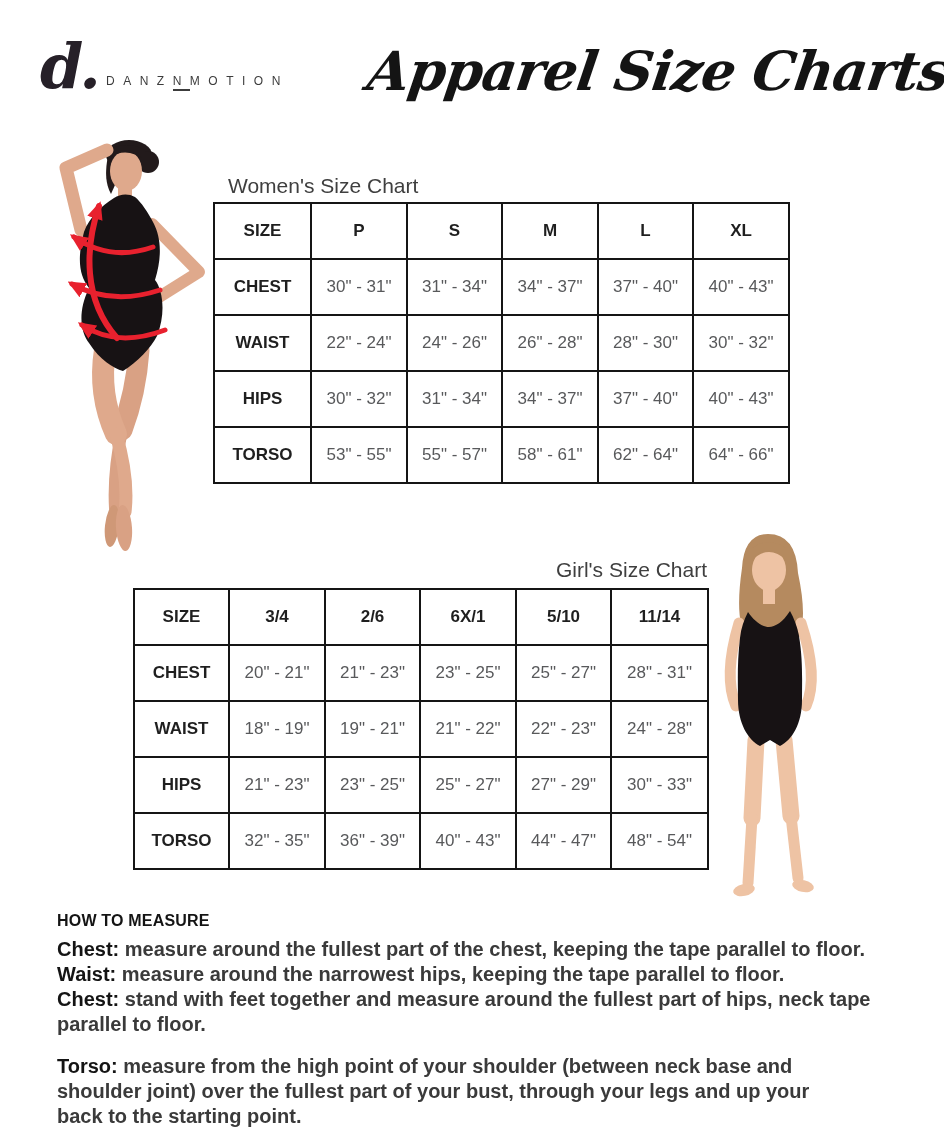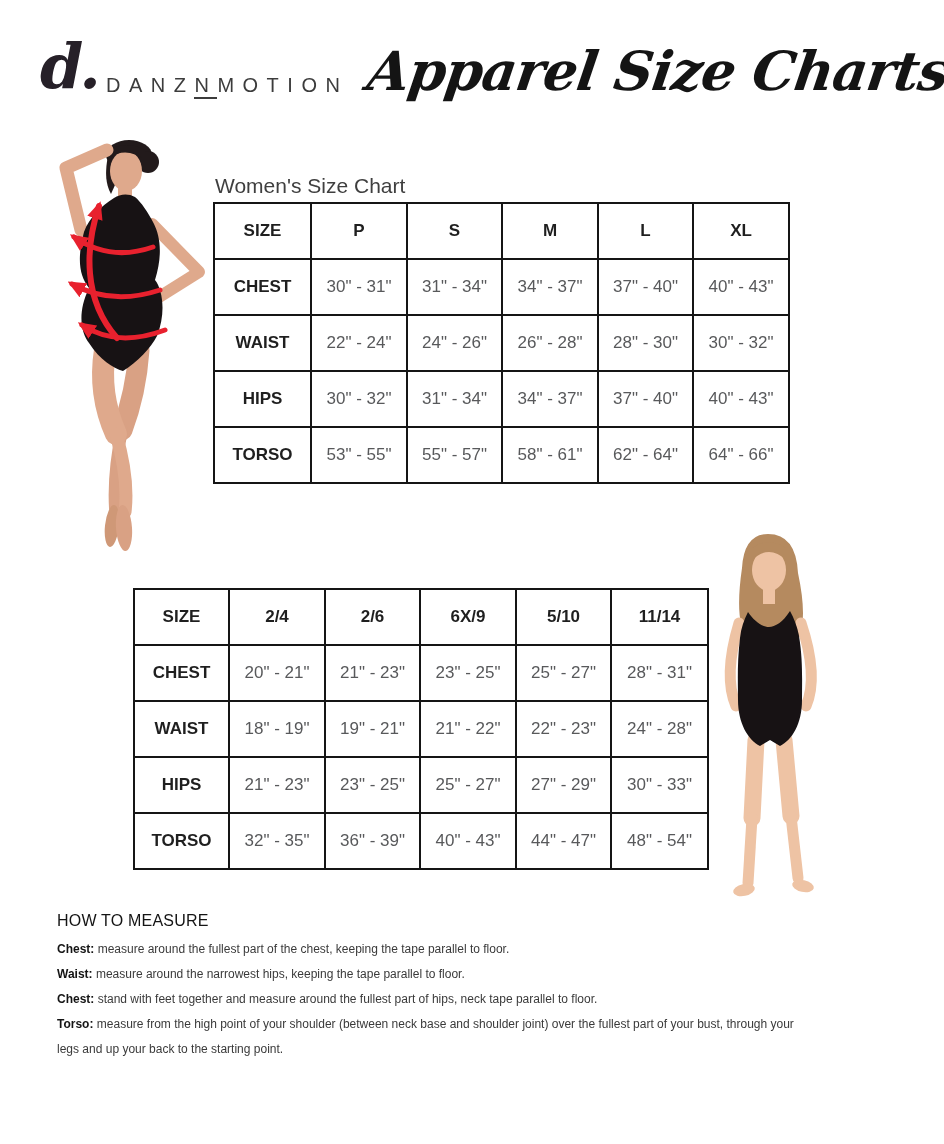--- a/index.html
+++ b/index.html
@@ -19,21 +19,21 @@
   
   .logo-mark {
     position: absolute; left: 40px; top: 36px;
     font-family: "DejaVu Serif", serif;
     font-style: italic; font-weight: bold;
     font-size: 62px; line-height: 1;
     color: #262028; letter-spacing: -4px;
   }
   .brand {
     position: absolute; left: 106px; top: 74px;
-    font-size: 20px; letter-spacing: 8.5px;
+    font-size: 12px; letter-spacing: 8.5px;
     color: #3c3c3c; font-weight: 400;
     white-space: nowrap;
   }
   .brand .brand-n {
     border-bottom: 2px solid #3c3c3c;
     padding-bottom: 1px;
   }
   .main-title {
     position: absolute; left: 368px; top: 42px;
     font-family: "DejaVu Serif", serif;
@@ -45,21 +45,21 @@
     white-space: nowrap;
   }
 
   
   .chart-heading {
     position: absolute;
     font-size: 21px; font-weight: 400;
     color: #3f3f3f;
     white-space: nowrap;
   }
-  .womens-heading { left: 215px; top: 174px; }
+  .womens-heading { left: 228px; top: 174px; }
   .girls-heading  { left: 133px; top: 558px; width: 574px; text-align: right; }
 
   
   table.size-table {
     position: absolute;
     border-collapse: collapse;
     table-layout: fixed;
     background: #ffffff;
   }
   .womens-table { left: 213px; top: 202px; width: 575px; }
@@ -82,29 +82,29 @@
   
   .woman-figure { position: absolute; left: 5px;  top: 138px; width: 210px; height: 420px; }
   .girl-figure  { position: absolute; left: 708px; top: 528px; width: 205px; height: 390px; }
   .woman-figure svg, .girl-figure svg { display: block; width: 100%; height: 100%; }
 
   
   .how-to {
     position: absolute; left: 57px; top: 912px; width: 852px;
   }
   .how-to h3 {
-    font-size: 16px; font-weight: normal; color: #141414;
+    font-size: 16px; font-weight: bold; color: #141414;
     margin-bottom: 7px; letter-spacing: 0.2px;
   }
   .how-to p {
-    font-size: 12px; line-height: 25px; color: #3a3a3a;
-    font-weight: 400;
+    font-size: 20px; line-height: 25px; color: #3a3a3a;
+    font-weight: 700;
   }
   .how-to p b { color: #141414; }
-  .how-to p.torso-line { max-width: 762px; }
+  .how-to p.torso-line { max-width: 762px; margin-top: 17px; }
 </style>
 </head>
 <body>
 
 <div class="page">
 
   <div class="logo-mark">d.</div>
   <div class="brand"><span>DANZ</span><span class="brand-n">N</span><span>MOTION</span></div>
   <h1 class="main-title">Apparel Size Charts</h1>
 
@@ -201,35 +201,36 @@
         <td class="label-cell">TORSO</td>
         <td class="value-cell">53" - 55"</td>
         <td class="value-cell">55" - 57"</td>
         <td class="value-cell">58" - 61"</td>
         <td class="value-cell">62" - 64"</td>
         <td class="value-cell">64" - 66"</td>
       </tr>
     </tbody>
   </table>
 
+  <h2 class="chart-heading girls-heading">Girl's Size Chart</h2>
   <table class="size-table girls-table">
     <colgroup>
         <col style="width:95px">
         <col style="width:96px">
         <col style="width:95px">
         <col style="width:96px">
         <col style="width:95px">
         <col style="width:97px">
       </colgroup>
     <tbody>
       <tr>
         <td class="head-cell">SIZE</td>
-        <td class="head-cell">2/4</td>
+        <td class="head-cell">3/4</td>
         <td class="head-cell">2/6</td>
-        <td class="head-cell">6X/9</td>
+        <td class="head-cell">6X/1</td>
         <td class="head-cell">5/10</td>
         <td class="head-cell">11/14</td>
       </tr>
       <tr>
         <td class="label-cell">CHEST</td>
         <td class="value-cell">20" - 21"</td>
         <td class="value-cell">21" - 23"</td>
         <td class="value-cell">23" - 25"</td>
         <td class="value-cell">25" - 27"</td>
         <td class="value-cell">28" - 31"</td>

